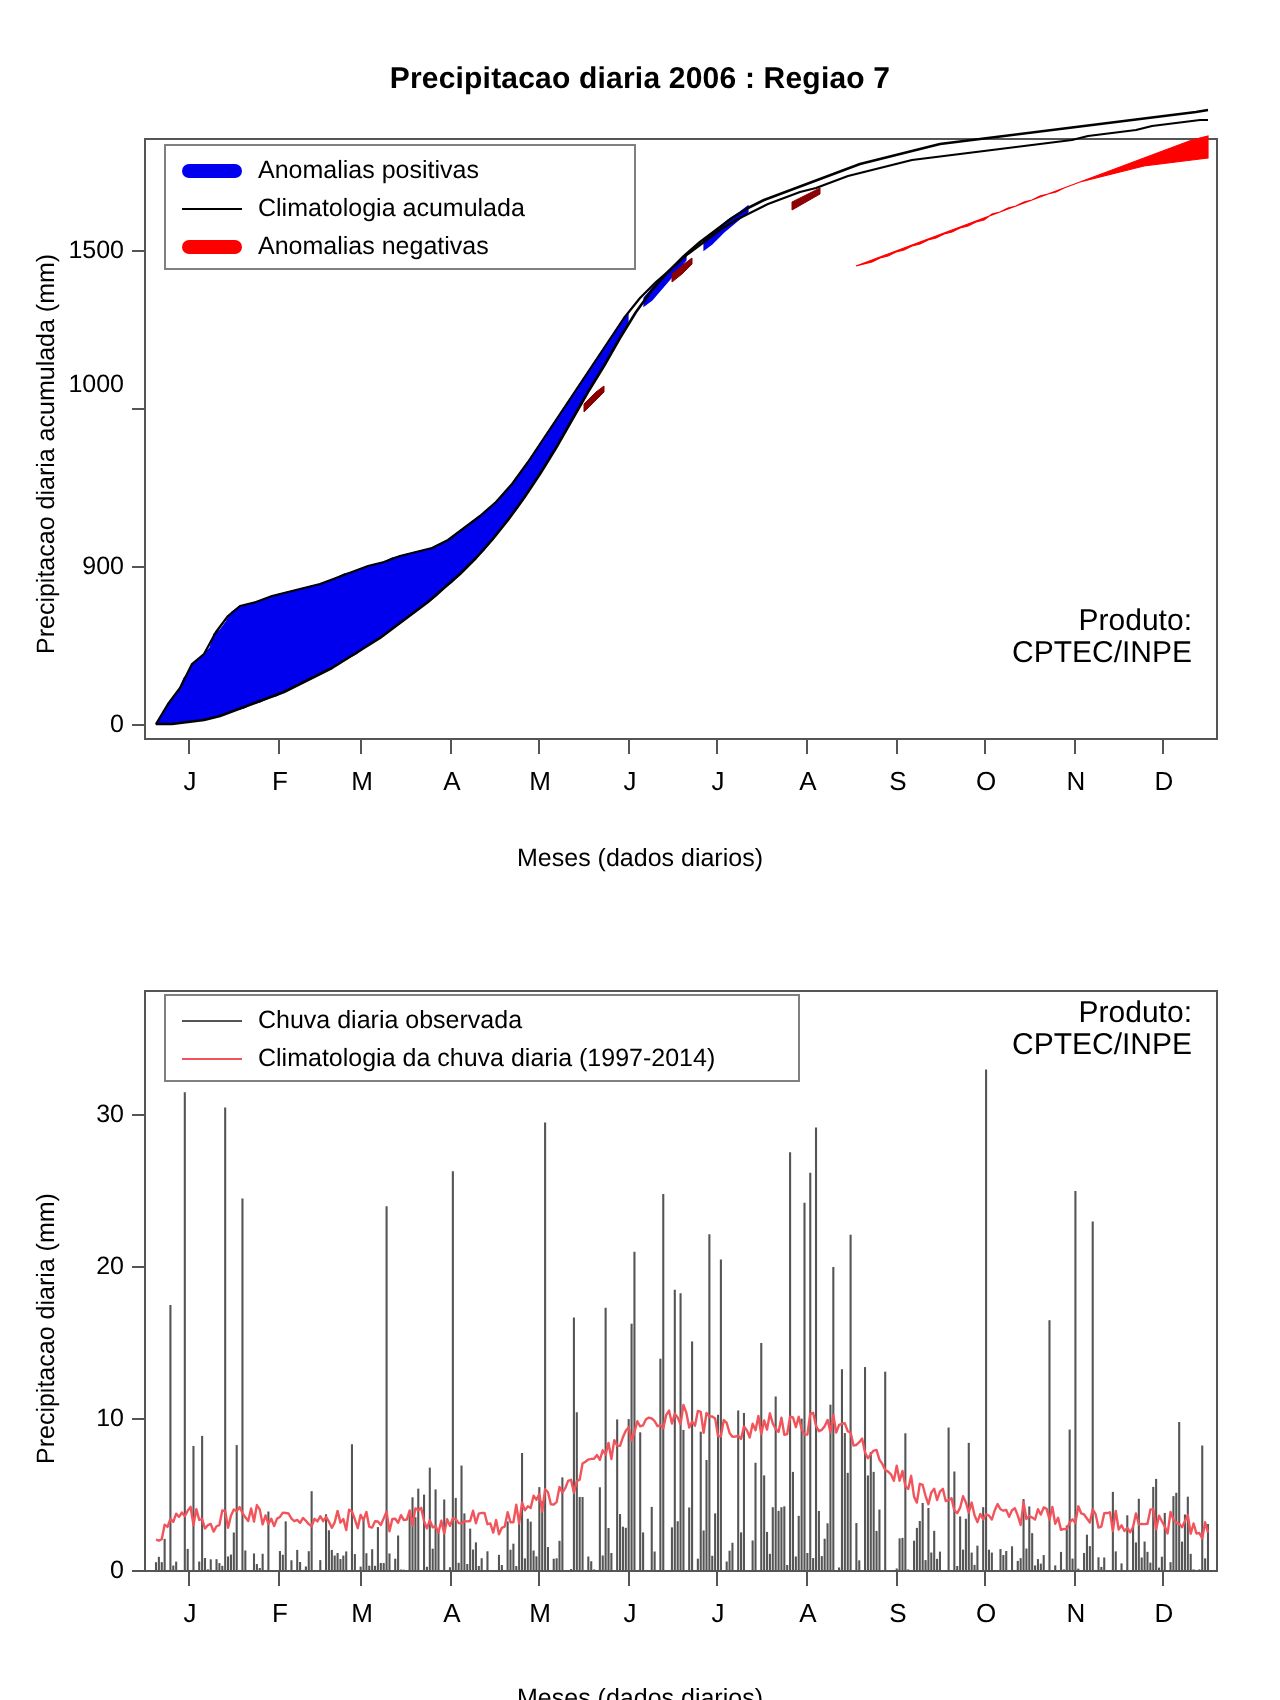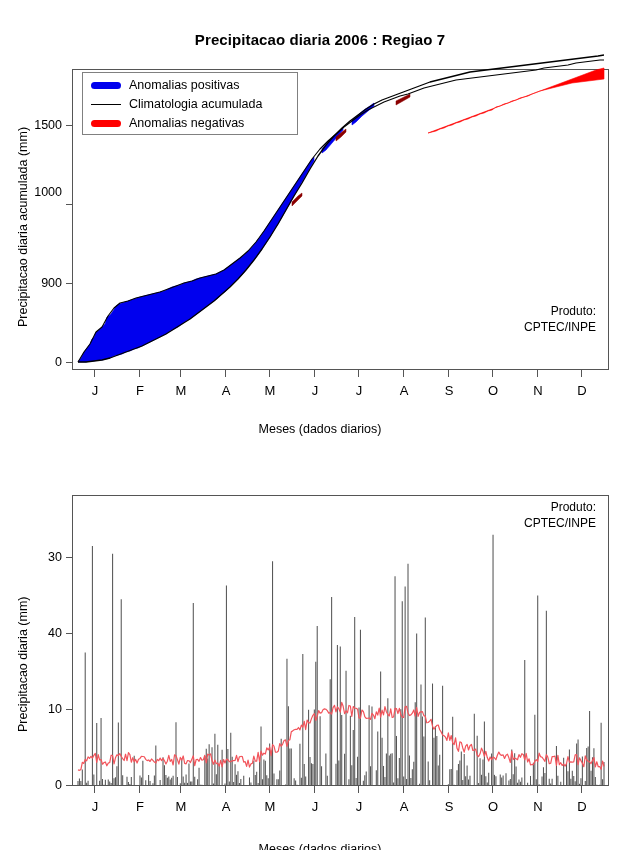--- a/index.html
+++ b/index.html
@@ -50,21 +50,21 @@
     white-space: nowrap;
   }
   .month-label {
     position: absolute;
     font-size: 13px;
     text-align: center;
     white-space: nowrap;
   }
   .produto {
     position: absolute;
-    font-size: 12px;
+    font-size: 15px;
     text-align: right;
     line-height: 16px;
     white-space: nowrap;
   }
   .legend-box {
     position: absolute;
     background: #ffffff;
     border: 1px solid #808080;
     box-sizing: border-box;
   }
@@ -196,21 +196,21 @@
                L 256,225 L 264,214 L 272,202 L 280,190 L 288,178 L 296,166
                L 304,154 L 312,142 L 320,132 L 328,124 L 336,117 L 344,110
                L 352,104 L 360,98 L 368,93 L 376,89 L 384,85 L 392,82
                L 400,79 L 408,77 L 416,74 L 424,71 L 432,69 L 440,67
                L 448,65 L 456,63 L 464,62 L 472,61 L 480,60 L 488,59
                L 496,58 L 504,57 L 512,56 L 520,55 L 528,54 L 536,53
                L 544,51 L 552,50 L 560,49 L 568,48 L 576,46 L 584,45
                L 592,44 L 600,43 L 604,43"></path>
     </svg>
 
-    <div class="legend-box" style="left:82px; top:55px; width:216px; height:63px; padding:3px 0 0 0;">
+    <div class="legend-box" style="left:82px; top:55px; width:236px; height:63px; padding:3px 0 0 0;">
       <div class="legend-row">
         <span class="legend-key">
           <span class="key-fat" style="background:#0000ee;"></span>
         </span>
         <span class="legend-text">Anomalias positivas</span>
       </div>
       <div class="legend-row">
         <span class="legend-key">
           <span class="key-thin" style="border-top-color:#000000;"></span>
         </span>
@@ -574,24 +574,38 @@
           <line x1="596.79" y1="338.50" x2="596.79" y2="337.69"></line>
           <line x1="599.68" y1="338.50" x2="599.68" y2="337.66"></line>
           <line x1="601.12" y1="338.50" x2="601.12" y2="275.76"></line>
           <line x1="602.56" y1="338.50" x2="602.56" y2="332.18"></line>
           <line x1="604.00" y1="338.50" x2="604.00" y2="315.03"></line>
         </g>
 
       <path id="clim-daily" fill="none" stroke="#f2545b" stroke-width="1.2" stroke-linejoin="round" d="M 78.00,322.85 L 79.44,323.32 L 80.88,322.60 L 82.32,315.33 L 83.76,316.44 L 85.21,312.47 L 86.65,313.91 L 88.09,309.83 L 89.53,311.46 L 90.97,309.26 L 92.41,311.13 L 93.85,308.38 L 95.29,306.42 L 96.73,315.50 L 98.18,307.59 L 99.62,312.97 L 101.06,312.52 L 102.50,317.26 L 103.94,315.59 L 105.38,314.99 L 106.82,318.78 L 108.26,316.13 L 109.70,315.54 L 111.15,308.22 L 112.59,308.51 L 114.03,316.90 L 115.47,310.85 L 116.91,307.77 L 118.35,308.62 L 119.79,306.54 L 121.23,309.53 L 122.67,311.62 L 124.12,313.50 L 125.56,307.21 L 127.00,313.73 L 128.44,305.54 L 129.88,307.69 L 131.32,315.22 L 132.76,310.69 L 134.20,314.90 L 135.64,312.35 L 137.08,316.06 L 138.53,312.31 L 139.97,311.46 L 141.41,309.34 L 142.85,309.48 L 144.29,309.75 L 145.73,312.35 L 147.17,313.59 L 148.61,312.97 L 150.05,314.48 L 151.50,311.97 L 152.94,313.41 L 154.38,315.07 L 155.82,316.09 L 157.26,312.40 L 158.70,313.72 L 160.14,311.11 L 161.58,313.58 L 163.02,311.40 L 164.47,313.83 L 165.91,316.92 L 167.35,314.16 L 168.79,308.43 L 170.23,314.30 L 171.67,312.50 L 173.11,318.00 L 174.55,307.85 L 175.99,308.72 L 177.44,312.66 L 178.88,317.10 L 180.32,310.43 L 181.76,313.11 L 183.20,308.95 L 184.64,316.43 L 186.08,316.80 L 187.52,313.60 L 188.96,313.73 L 190.41,315.51 L 191.85,312.18 L 193.29,308.85 L 194.73,318.63 L 196.17,312.51 L 197.61,312.36 L 199.05,314.36 L 200.49,310.56 L 201.93,313.08 L 203.38,312.77 L 204.82,308.25 L 206.26,315.80 L 207.70,307.18 L 209.14,308.11 L 210.58,306.94 L 212.02,313.55 L 213.46,317.20 L 214.90,313.08 L 216.35,316.68 L 217.79,316.07 L 219.23,319.21 L 220.67,313.39 L 222.11,319.80 L 223.55,312.57 L 224.99,315.95 L 226.43,312.12 L 227.87,312.60 L 229.32,314.54 L 230.76,314.75 L 232.20,313.66 L 233.64,313.68 L 235.08,313.48 L 236.52,308.38 L 237.96,314.64 L 239.40,309.79 L 240.84,309.47 L 242.28,309.51 L 243.73,315.11 L 245.17,314.68 L 246.61,319.32 L 248.05,313.04 L 249.49,320.13 L 250.93,316.90 L 252.37,316.29 L 253.81,309.06 L 255.25,314.13 L 256.70,314.12 L 258.14,305.37 L 259.58,314.78 L 261.02,304.17 L 262.46,308.19 L 263.90,306.17 L 265.34,307.03 L 266.78,300.89 L 268.22,302.91 L 269.67,300.00 L 271.11,308.74 L 272.55,297.62 L 273.99,299.11 L 275.43,305.15 L 276.87,305.25 L 278.31,304.06 L 279.75,296.50 L 281.19,299.31 L 282.64,297.06 L 284.08,293.46 L 285.52,292.92 L 286.96,299.40 L 288.40,293.59 L 289.84,292.81 L 291.28,284.78 L 292.72,283.87 L 294.16,282.79 L 295.61,282.45 L 297.05,282.35 L 298.49,280.50 L 299.93,282.93 L 301.37,278.16 L 302.81,280.21 L 304.25,274.45 L 305.69,282.53 L 307.13,273.07 L 308.58,275.79 L 310.02,275.94 L 311.46,271.62 L 312.90,268.35 L 314.34,266.59 L 315.78,273.45 L 317.22,269.11 L 318.66,263.61 L 320.10,266.16 L 321.55,265.65 L 322.99,262.65 L 324.43,261.81 L 325.87,262.24 L 327.31,263.58 L 328.75,266.10 L 330.19,265.63 L 331.63,267.14 L 333.07,260.62 L 334.52,258.26 L 335.96,264.79 L 337.40,259.86 L 338.84,261.72 L 340.28,265.10 L 341.72,255.46 L 343.16,259.33 L 344.60,266.76 L 346.04,263.77 L 347.48,265.83 L 348.93,258.44 L 350.37,258.99 L 351.81,269.38 L 353.25,259.49 L 354.69,261.23 L 356.13,261.26 L 357.57,262.20 L 359.01,270.97 L 360.45,271.17 L 361.90,263.04 L 363.34,264.45 L 364.78,269.52 L 366.22,271.41 L 367.66,271.24 L 369.10,270.98 L 370.54,272.41 L 371.98,266.31 L 373.42,268.09 L 374.87,271.73 L 376.31,264.86 L 377.75,268.09 L 379.19,261.01 L 380.63,270.14 L 382.07,263.21 L 383.51,267.82 L 384.95,259.66 L 386.39,264.73 L 387.84,267.47 L 389.28,268.96 L 390.72,261.84 L 392.16,270.39 L 393.60,270.02 L 395.04,261.35 L 396.48,261.67 L 397.92,266.54 L 399.36,261.41 L 400.81,267.62 L 402.25,270.20 L 403.69,270.34 L 405.13,259.83 L 406.57,259.39 L 408.01,265.93 L 409.45,268.58 L 410.89,267.91 L 412.33,266.18 L 413.78,262.96 L 415.22,269.02 L 416.66,260.48 L 418.10,269.33 L 419.54,265.43 L 420.98,264.89 L 422.42,264.65 L 423.86,268.64 L 425.30,269.29 L 426.75,275.78 L 428.19,275.48 L 429.63,274.08 L 431.07,272.30 L 432.51,279.22 L 433.95,282.14 L 435.39,280.03 L 436.83,278.28 L 438.27,278.02 L 439.72,282.78 L 441.16,284.95 L 442.60,288.02 L 444.04,288.80 L 445.48,290.18 L 446.92,293.42 L 448.36,285.84 L 449.80,293.36 L 451.24,288.50 L 452.68,295.98 L 454.13,297.50 L 455.57,290.91 L 457.01,301.31 L 458.45,304.31 L 459.89,294.91 L 461.33,295.47 L 462.77,300.94 L 464.21,305.12 L 465.65,299.19 L 467.10,297.38 L 468.54,302.99 L 469.98,298.78 L 471.42,297.44 L 472.86,303.49 L 474.30,303.16 L 475.74,302.07 L 477.18,308.28 L 478.62,309.56 L 480.07,306.84 L 481.51,301.14 L 482.95,304.22 L 484.39,309.29 L 485.83,304.28 L 487.27,310.60 L 488.71,314.07 L 490.15,309.99 L 491.59,312.66 L 493.04,310.13 L 494.48,310.82 L 495.92,312.75 L 497.36,308.21 L 498.80,305.03 L 500.24,307.63 L 501.68,308.35 L 503.12,307.95 L 504.56,311.44 L 506.01,308.14 L 507.45,307.15 L 508.89,310.84 L 510.33,315.47 L 511.77,304.12 L 513.21,312.53 L 514.65,310.96 L 516.09,311.80 L 517.53,312.77 L 518.98,307.62 L 520.42,310.29 L 521.86,306.70 L 523.30,307.43 L 524.74,312.78 L 526.18,306.47 L 527.62,314.88 L 529.06,311.88 L 530.50,317.95 L 531.95,317.47 L 533.39,317.55 L 534.83,314.26 L 536.27,312.65 L 537.71,314.45 L 539.15,306.16 L 540.59,309.66 L 542.03,310.22 L 543.47,312.25 L 544.92,314.29 L 546.36,307.68 L 547.80,310.11 L 549.24,316.75 L 550.68,316.28 L 552.12,309.66 L 553.56,309.53 L 555.00,309.16 L 556.44,318.49 L 557.88,308.42 L 559.33,317.73 L 560.77,315.66 L 562.21,318.47 L 563.65,316.99 L 565.09,319.11 L 566.53,316.50 L 567.97,309.68 L 569.41,315.15 L 570.85,314.95 L 572.30,315.04 L 573.74,314.89 L 575.18,307.85 L 576.62,307.54 L 578.06,317.70 L 579.50,310.83 L 580.94,313.64 L 582.38,316.26 L 583.82,319.72 L 585.27,308.94 L 586.71,312.74 L 588.15,314.29 L 589.59,314.91 L 591.03,316.61 L 592.47,313.48 L 593.91,310.59 L 595.35,319.89 L 596.79,314.74 L 598.24,319.77 L 599.68,319.49 L 601.12,322.27 L 602.56,314.10 L 604.00,319.31"></path>
     </svg>
 
+    <div class="legend-box" style="left:82px; top:50px; width:318px; height:44px; padding:3px 0 0 0;">
+      <div class="legend-row">
+        <span class="legend-key">
+          <span class="key-thin" style="border-top-color:#555555;"></span>
+        </span>
+        <span class="legend-text">Chuva diaria observada</span>
+      </div>
+      <div class="legend-row">
+        <span class="legend-key">
+          <span class="key-thin" style="border-top-color:#f2545b;"></span>
+        </span>
+        <span class="legend-text">Climatologia da chuva diaria (1997-2014)</span>
+      </div>
+    </div>
 
     <div class="tick-label" style="left:18px; top:331px; width:44px;">0</div>
     <div class="tick-label" style="left:18px; top:255px; width:44px;">10</div>
-    <div class="tick-label" style="left:18px; top:179px; width:44px;">40</div>
+    <div class="tick-label" style="left:18px; top:179px; width:44px;">20</div>
     <div class="tick-label" style="left:18px; top:103px; width:44px;">30</div>
 
     <div class="axis-title ylab" style="left:16px; top:285px;">Precipitacao diaria (mm)</div>
 
     <div class="month-label" style="left:84px;  top:352px; width:22px;">J</div>
     <div class="month-label" style="left:129px; top:352px; width:22px;">F</div>
     <div class="month-label" style="left:170px; top:352px; width:22px;">M</div>
     <div class="month-label" style="left:215px; top:352px; width:22px;">A</div>
     <div class="month-label" style="left:259px; top:352px; width:22px;">M</div>
     <div class="month-label" style="left:304px; top:352px; width:22px;">J</div>

